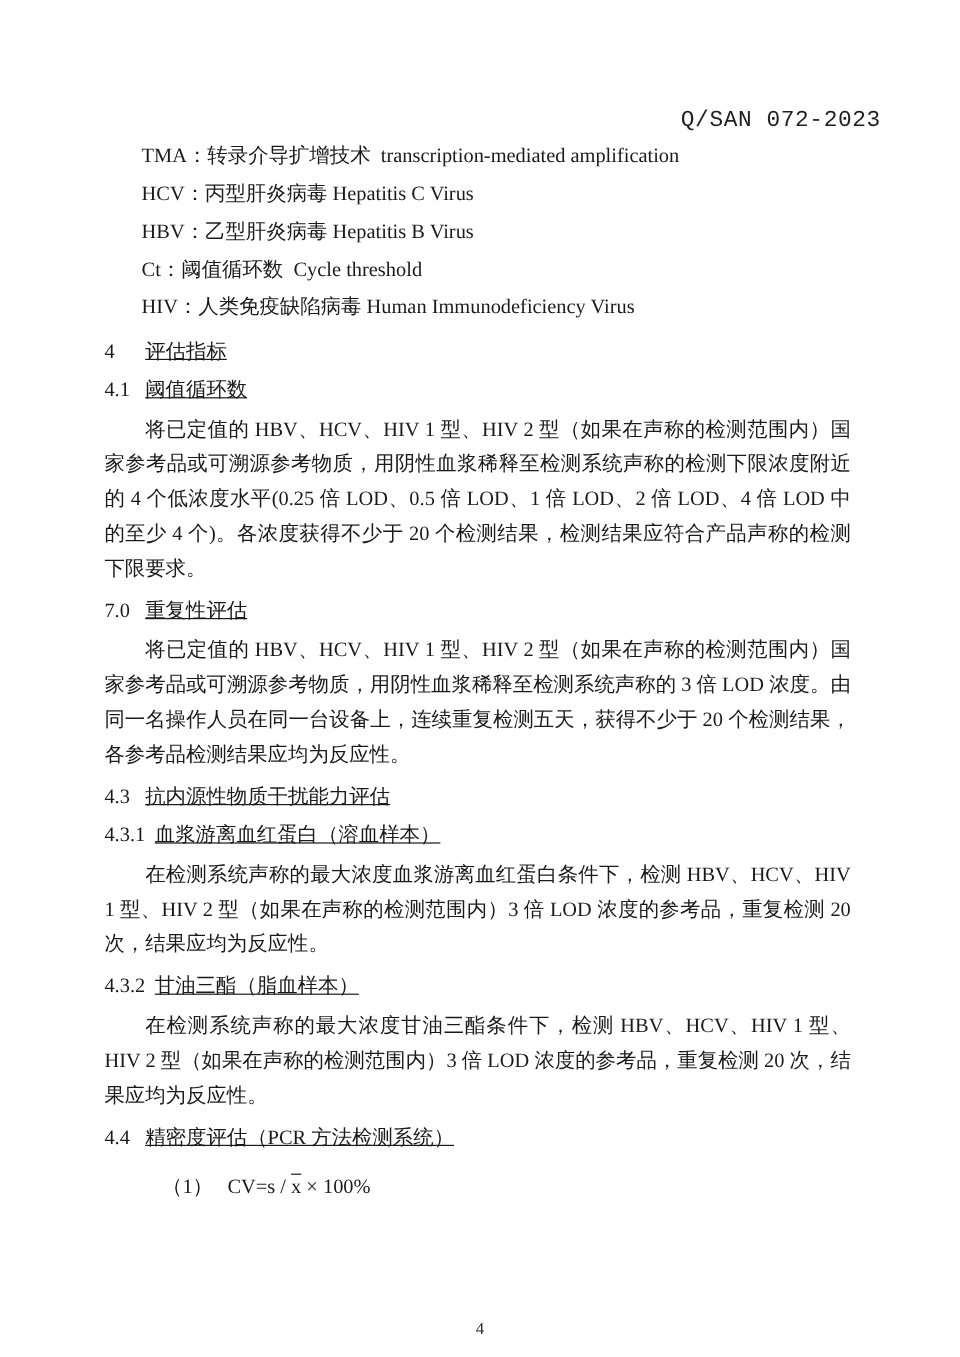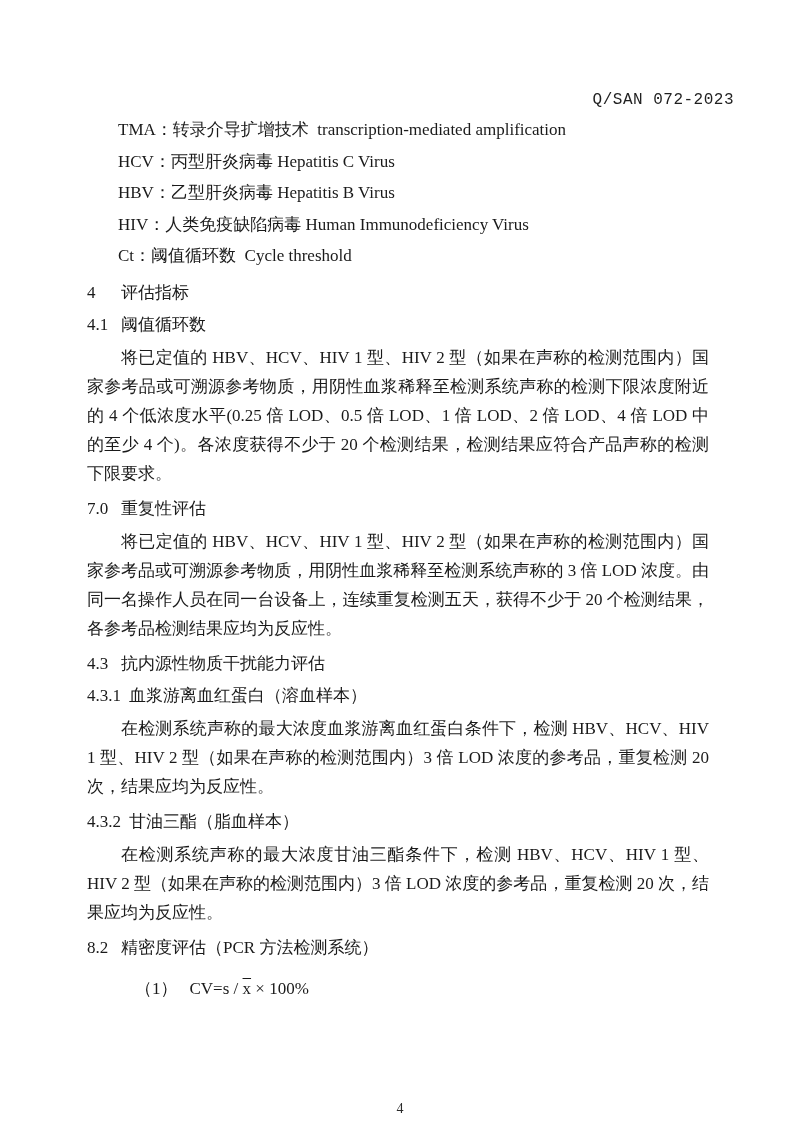--- a/index.html
+++ b/index.html
@@ -15,40 +15,41 @@
     background: #ffffff;
     color: #1a1a1a;
     font-family: "Liberation Serif", "DejaVu Serif", serif;
     font-size: 17px;
     overflow: hidden;
   }
   .doc-header {
     padding: 90px 66px 0 87px;
     text-align: right;
     font-family: "Liberation Mono", "DejaVu Sans Mono", monospace;
-    font-size: 16px;
+    font-size: 19px;
     letter-spacing: 0.5px;
     color: #1f1f1f;
     line-height: 20px;
   }
   .content {
     margin: 4px 91px 0 87px;
   }
   .defs {
     line-height: 31.5px;
   }
   .def {
     padding-left: 31px;
     white-space: pre-wrap;
   }
   .sections {
     line-height: 29px;
   }
   .heading {
     margin-top: 6px;
+    text-decoration: underline;
   }
   .heading.tight {
     margin-top: 3px;
   }
   .sec-num {
     display: inline-block;
     min-width: 26px;
     margin-right: 8px;
   }
   .para {
@@ -82,22 +83,22 @@
 <div class="page">
 
   <div class="doc-header">Q/SAN 072-2023</div>
 
   <div class="content">
 
     <div class="defs">
       <div class="def">TMA：转录介导扩增技术  transcription-mediated amplification</div>
       <div class="def">HCV：丙型肝炎病毒 Hepatitis C Virus</div>
       <div class="def">HBV：乙型肝炎病毒 Hepatitis B Virus</div>
+      <div class="def">Ct：阈值循环数  Cycle threshold</div>
       <div class="def">HIV：人类免疫缺陷病毒 Human Immunodeficiency Virus</div>
-      <div class="def">Ct：阈值循环数  Cycle threshold</div>
     </div>
 
     <div class="sections">
 
       <div class="heading">
         <span class="sec-num">4</span><span class="sec-title">评估指标</span>
       </div>
 
       <div class="heading tight">
         <span class="sec-num">4.1</span><span class="sec-title">阈值循环数</span>
@@ -117,21 +118,21 @@
         <span class="sec-num">4.3.1</span><span class="sec-title">血浆游离血红蛋白（溶血样本）</span>
       </div>
       <div class="para">在检测系统声称的最大浓度血浆游离血红蛋白条件下，检测 HBV、HCV、HIV 1 型、HIV 2 型（如果在声称的检测范围内）3 倍 LOD 浓度的参考品，重复检测 20 次，结果应均为反应性。</div>
 
       <div class="heading">
         <span class="sec-num">4.3.2</span><span class="sec-title">甘油三酯（脂血样本）</span>
       </div>
       <div class="para">在检测系统声称的最大浓度甘油三酯条件下，检测 HBV、HCV、HIV 1 型、HIV 2 型（如果在声称的检测范围内）3 倍 LOD 浓度的参考品，重复检测 20 次，结果应均为反应性。</div>
 
       <div class="heading">
-        <span class="sec-num">8.2</span><span class="sec-title">精密度评估（PCR 方法检测系统）</span>
+        <span class="sec-num">4.4</span><span class="sec-title">精密度评估（PCR 方法检测系统）</span>
       </div>
 
       <div class="formula">
         <span class="formula-label">（1）</span><span class="formula-expr"><span>CV=s / </span><span class="xbar">x</span><span> × 100%</span></span>
       </div>
 
     </div>
   </div>
 
   <div class="page-number">4</div>

